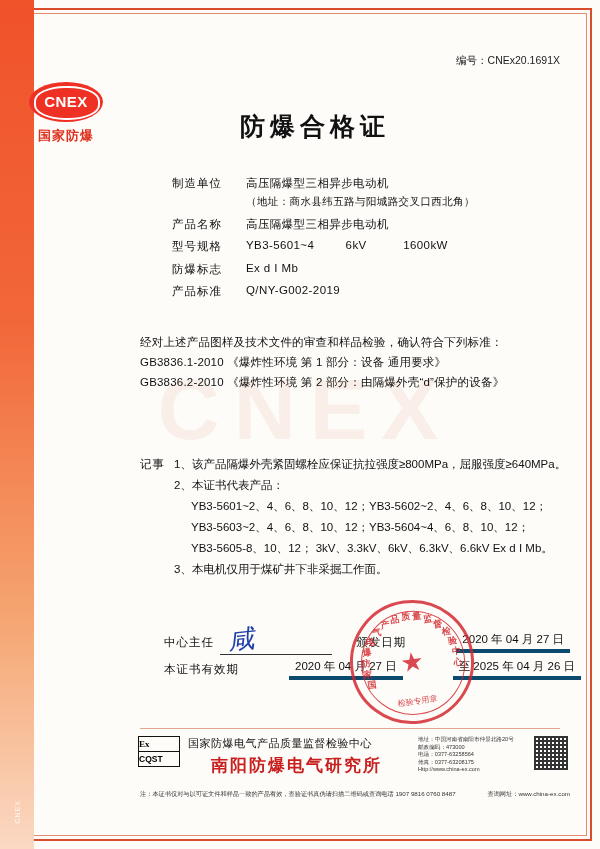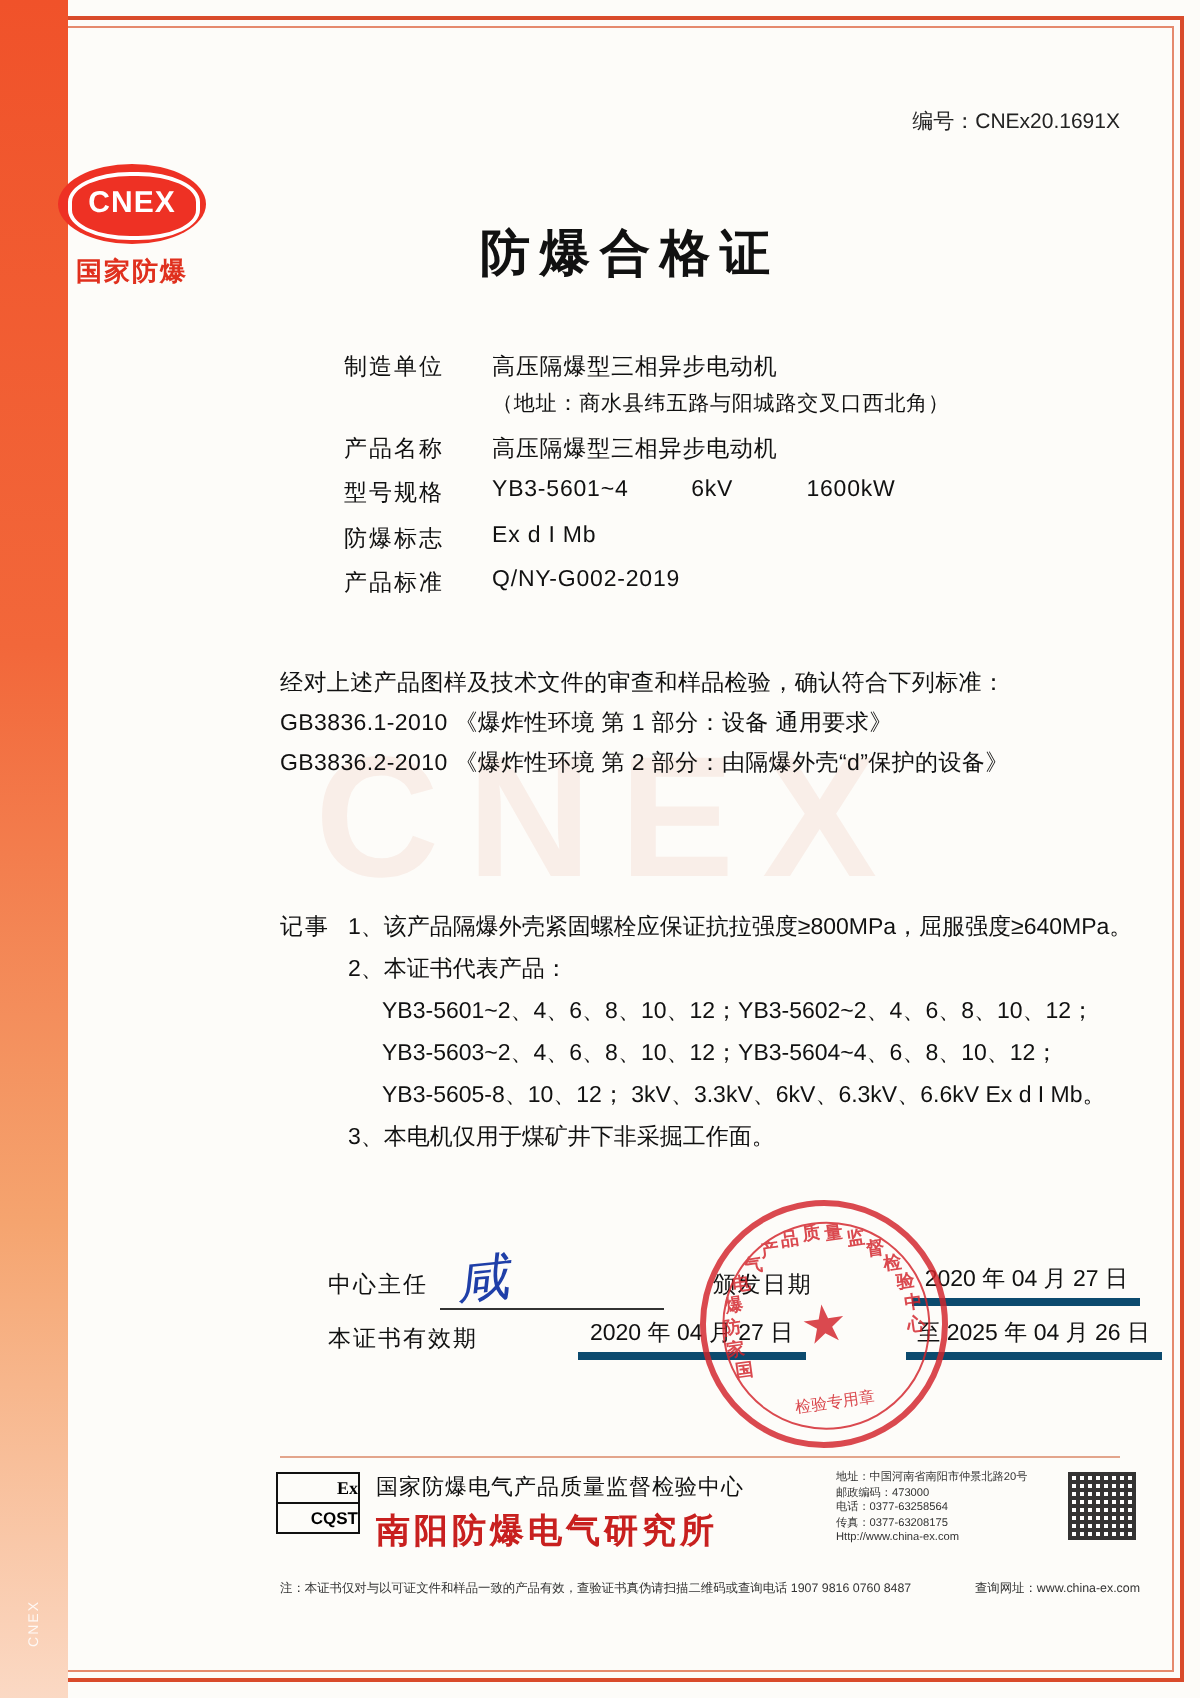--- a/index.html
+++ b/index.html
@@ -136,28 +136,28 @@
   }
   
   .footer-sep{
     position:absolute;left:140px;top:728px;width:420px;border-top:1px solid #e3a58c;
   }
   .footer{
     position:absolute;left:138px;top:736px;width:430px;
     display:flex;align-items:flex-start;
   }
   .exbox{
-    width:40px;border:1.5px solid #111;text-align:right;font-size:9px;line-height:14px;
+    width:40px;border:1.5px solid #111;text-align:left;font-size:9px;line-height:14px;
     margin-right:8px;
   }
   .exbox .ex{border-bottom:1.5px solid #111;font-weight:bold;font-family:"Liberation Serif",serif;}
   .exbox .cqst{font-weight:bold;font-size:8.5px;}
   .f-center{flex:1;}
   .f-center .l1{font-size:11px;color:#111;letter-spacing:0.5px;}
-  .f-center .l2{font-size:17px;font-weight:bold;color:#c8201f;letter-spacing:2px;margin-top:3px;}
+  .f-center .l2{font-size:17px;font-weight:bold;color:#c8201f;letter-spacing:2px;margin-top:3px;margin-left:23px;}
   .f-right{width:150px;font-size:5.6px;color:#333;line-height:7.6px;display:flex;}
   .f-right .addr{flex:1;}
   .qr{
     width:34px;height:34px;margin-left:4px;
     background:
       repeating-linear-gradient(0deg,#111 0 2px,transparent 2px 4px),
       repeating-linear-gradient(90deg,#111 0 2px,transparent 2px 4px);
     background-color:#fff;opacity:.85;
   }
   

